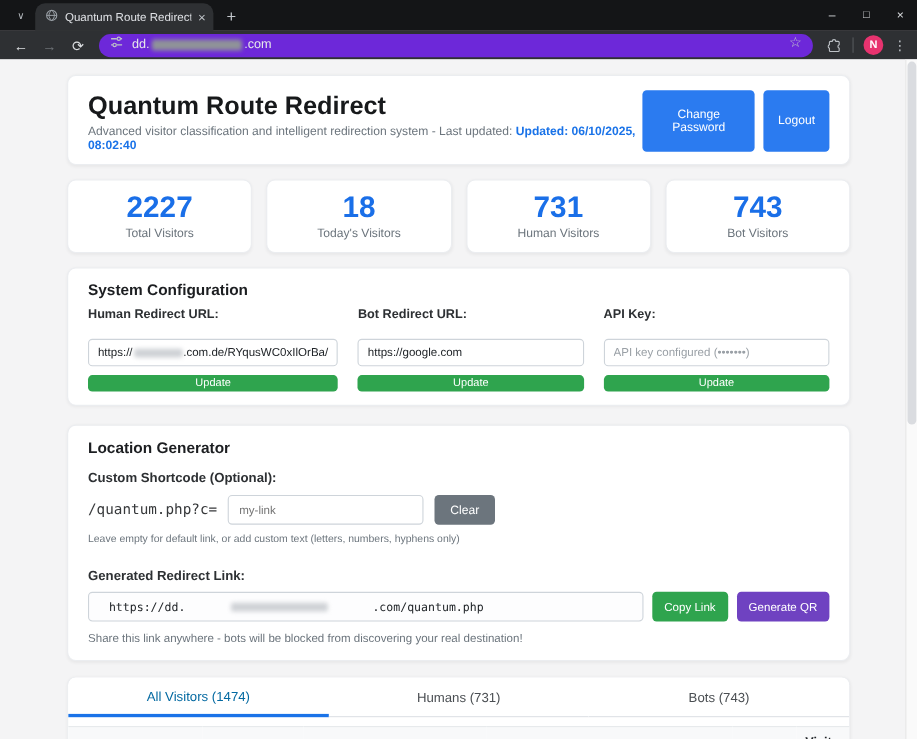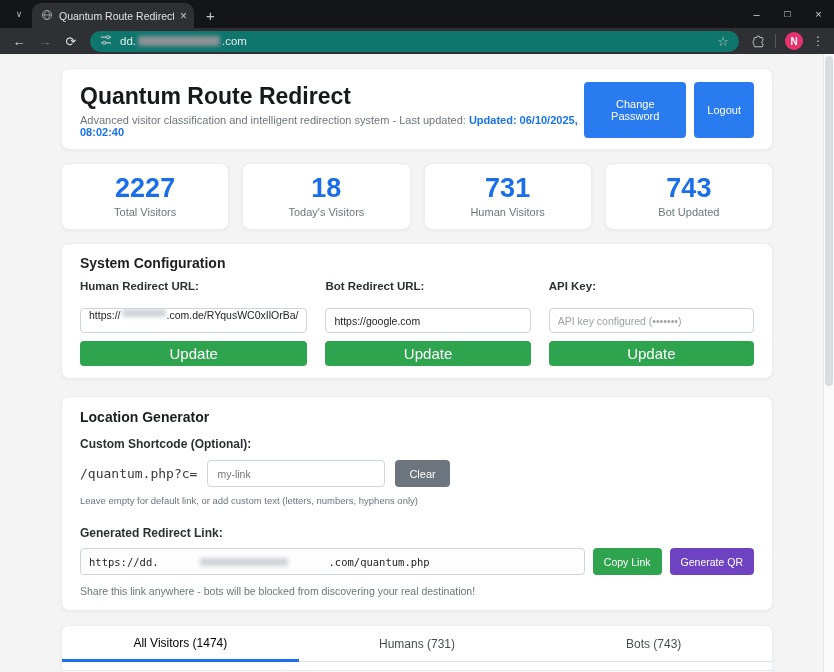--- a/index.html
+++ b/index.html
@@ -13,21 +13,21 @@
   .tab-title { font-size:10.5px; white-space:nowrap; overflow:hidden; flex:1; }
   .tab-close { font-size:12px; color:#c3c7cc; cursor:pointer; line-height:1; }
   .newtab { color:#c3c7cc; font-size:15px; margin:0 0 5px 12px; cursor:pointer; line-height:1; }
   .win-controls { position:absolute; right:0; top:0; height:27px; display:flex; }
   .win-btn { width:31px; height:27px; display:flex; align-items:center; justify-content:center; color:#d8dadd; font-size:11px; cursor:pointer; }
   .win-btn.max { font-size:10px; }
 
   .toolbar { height:26px; background:#2e3033; display:flex; align-items:center; padding:0 7px; gap:2px; }
   .nav-btn { width:24px; text-align:center; color:#dcdee1; font-size:13px; cursor:pointer; }
   .nav-btn.disabled { color:#6d7175; }
-  .omnibox { flex:1; height:21px; background:#0f766e; border-radius:11px; margin:0 5px; display:flex; align-items:center; padding:0 10px; gap:8px; cursor:text; }
+  .omnibox { flex:1; height:21px; background:#6d28d9; border-radius:11px; margin:0 5px; display:flex; padding:0 10px; gap:8px; cursor:text; }
   .url-text { font-size:11.5px; color:#e6e8ea; display:flex; align-items:center; }
   .blur-chip { display:inline-block; height:10px; border-radius:2px; filter:blur(2px); }
   .blur-dark { background:#8f9398; width:82px; margin:0 2px; }
   .omni-star { margin-left:auto; color:#c3c7cc; font-size:13px; cursor:pointer; }
   .tool-icon { color:#c3c7cc; display:flex; align-items:center; justify-content:center; width:24px; cursor:pointer; }
   .tool-sep { width:1px; height:14px; background:#55585c; margin:0 3px; }
   .avatar { width:18px; height:18px; border-radius:50%; background:#e8336f; color:#fff; font-size:10px; font-weight:bold; display:flex; align-items:center; justify-content:center; margin:0 4px; cursor:pointer; }
   .kebab { color:#c3c7cc; font-size:12px; width:18px; text-align:center; cursor:pointer; }
 
   
@@ -52,46 +52,46 @@
   .stat-card { flex:1; text-align:center; padding:9px 0 11px; }
   .stat-value { font-size:27px; font-weight:bold; color:#1a6fe8; line-height:1.15; }
   .stat-label { font-size:11px; color:#6c757d; margin-top:2px; }
 
   
   .config-card { margin-top:13px; padding:11px 18px 12px; }
   .section-title { font-size:14px; font-weight:bold; color:#1c1e21; }
   .config-grid { display:flex; gap:18px; margin-top:9px; }
   .config-col { flex:1; }
   .field-label { font-size:11.5px; font-weight:bold; color:#2d3033; margin-bottom:16px; }
-  .text-input { height:25px; border:1px solid #ced4da; border-radius:4px; font-size:10.5px; padding:0 8px; display:flex; color:#212529; background:#fff; width:100%; white-space:nowrap; overflow:hidden; font-family:inherit; }
+  .text-input { height:25px; border:1px solid #ced4da; border-radius:4px; font-size:10.5px; padding:0 8px; display:flex; align-items:center; color:#212529; background:#fff; width:100%; white-space:nowrap; overflow:hidden; font-family:inherit; }
   input.text-input::placeholder { color:#9aa0a6; }
   .blur-light { background:#cfd2d6; width:44px; margin:0 1px; height:8px; }
-  .btn-green { display:block; width:100%; margin-top:8px; background:#2fa44e; height:25px; font-size:15px; }
+  .btn-green { display:block; width:100%; margin-top:8px; background:#2fa44e; height:15px; font-size:10px; }
 
   
   .generator-card { margin-top:17px; padding:12px 18px 13px; }
   .gen-label { font-size:12px; font-weight:bold; color:#2d3033; margin-top:12px; }
   .shortcode-row { display:flex; align-items:center; gap:10px; margin-top:9px; }
   .mono { font-family:"DejaVu Sans Mono", monospace; }
   .code-prefix { font-size:13px; color:#37393b; }
   .shortcode-input { width:178px; height:27px; border:1px solid #ced4da; border-radius:4px; font-size:10.5px; padding:0 9px; font-family:inherit; }
   .btn-gray { background:#6c757d; height:27px; padding:0 14px; font-size:11px; }
   .help-text { font-size:9.5px; color:#6c757d; margin-top:8px; }
   .link-row { display:flex; gap:8px; margin-top:8px; align-items:center; }
-  .link-input { flex:1; height:27px; background:#fdfdfe; border:1px solid #ced4da; border-radius:4px; display:flex; align-items:center; padding:0 8px; font-size:10.5px; color:#212529; cursor:text;gap:40px; }
+  .link-input { flex:1; height:27px; background:#fdfdfe; border:1px solid #ced4da; border-radius:4px; display:flex; align-items:center; padding:0 18px; font-size:10.5px; color:#212529; cursor:text;gap:40px; }
   .blur-link { background:#cfd2d6; width:88px; margin:0 1px; height:8px; }
   .btn-copy { background:#2fa44e; height:27px; padding:0 11px; font-size:10.5px; white-space:nowrap; }
   .btn-qr { background:#6f42c1; height:27px; padding:0 11px; font-size:10.5px; white-space:nowrap; }
   .share-text { font-size:10.5px; color:#6c757d; margin-top:10px; }
 
   
   .table-card { margin-top:14px; border-radius:8px 8px 0 0; border-bottom:none; overflow:hidden; padding-bottom:0; }
   .vtabs { display:flex; }
   .vtab { flex:1; height:36px; display:flex; align-items:center; justify-content:center; font-size:12px; color:#4a4e52; border-bottom:1px solid #dee2e6; cursor:pointer; background:#fff; }
-  .vtab.active { color:#000000; border-bottom:3px solid #1a73e8; }
+  .vtab.active { color:#0369a1; border-bottom:3px solid #1a73e8; }
   .table-wrap { padding-top:8px; }
   table { width:100%; border-collapse:collapse; table-layout:fixed; }
   thead th { font-size:11.5px; font-weight:bold; text-align:left; color:#212529; background:#f8f9fa; padding:8px 8px; border-top:1px solid #e7eaec; border-bottom:1px solid #dee2e6; vertical-align:middle; }
   th.first, td.first { padding-left:18px; }
 </style>
 </head>
 <body>
 
 <div class="tabstrip">
   <div class="tab-search">∨</div>
@@ -164,21 +164,21 @@
       <div class="card stat-card">
         <div class="stat-value">18</div>
         <div class="stat-label">Today's Visitors</div>
       </div>
       <div class="card stat-card">
         <div class="stat-value">731</div>
         <div class="stat-label">Human Visitors</div>
       </div>
       <div class="card stat-card">
         <div class="stat-value">743</div>
-        <div class="stat-label">Bot Updated</div>
+        <div class="stat-label">Bot Visitors</div>
       </div>
     </div>
 
     <div class="card config-card">
       <div class="section-title">System Configuration</div>
       <div class="config-grid">
         <div class="config-col">
           <div class="field-label">Human Redirect URL:</div>
           <div class="text-input">
               <span>https://</span>

